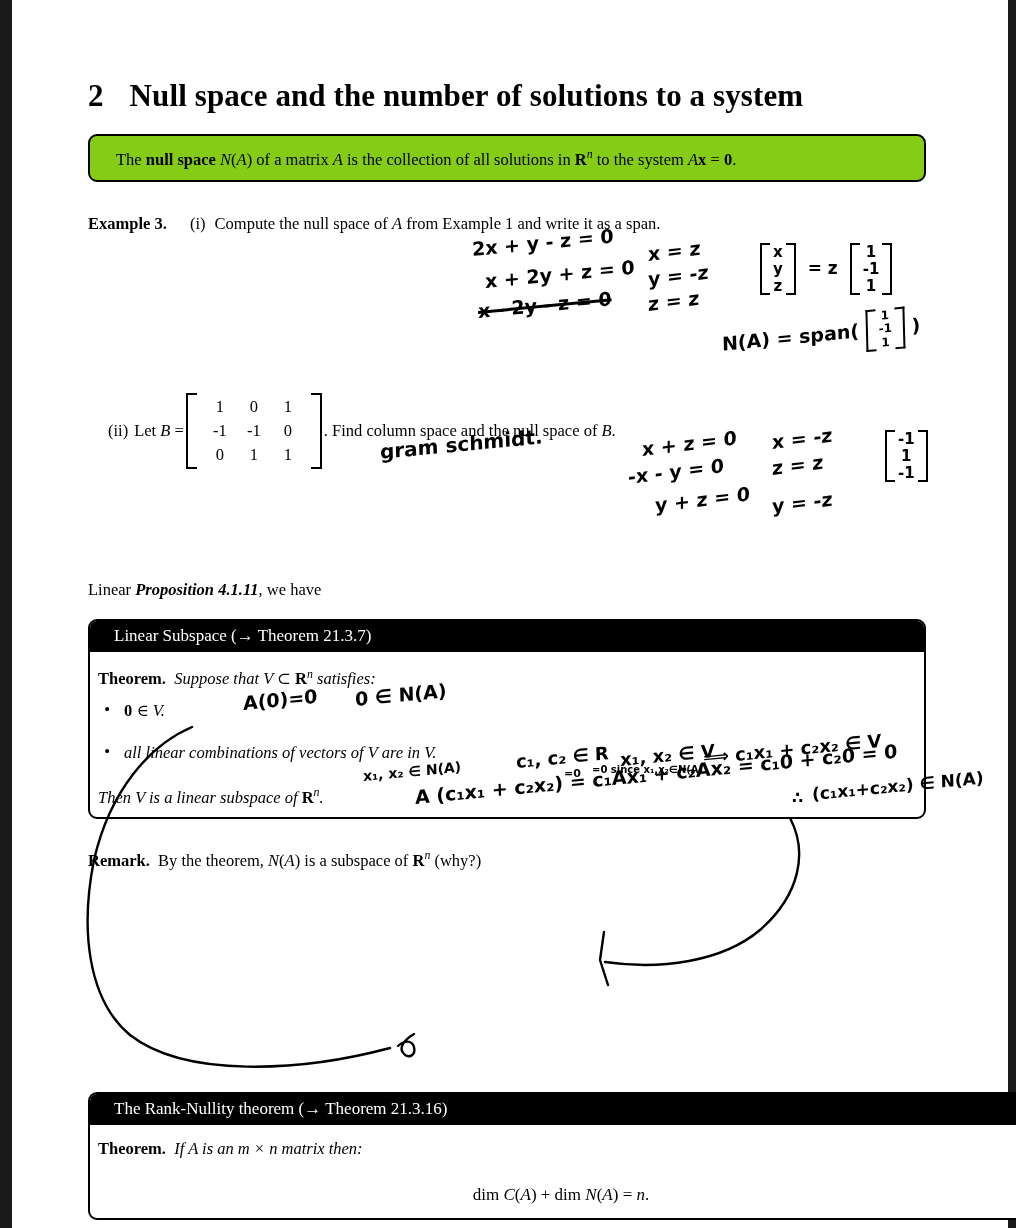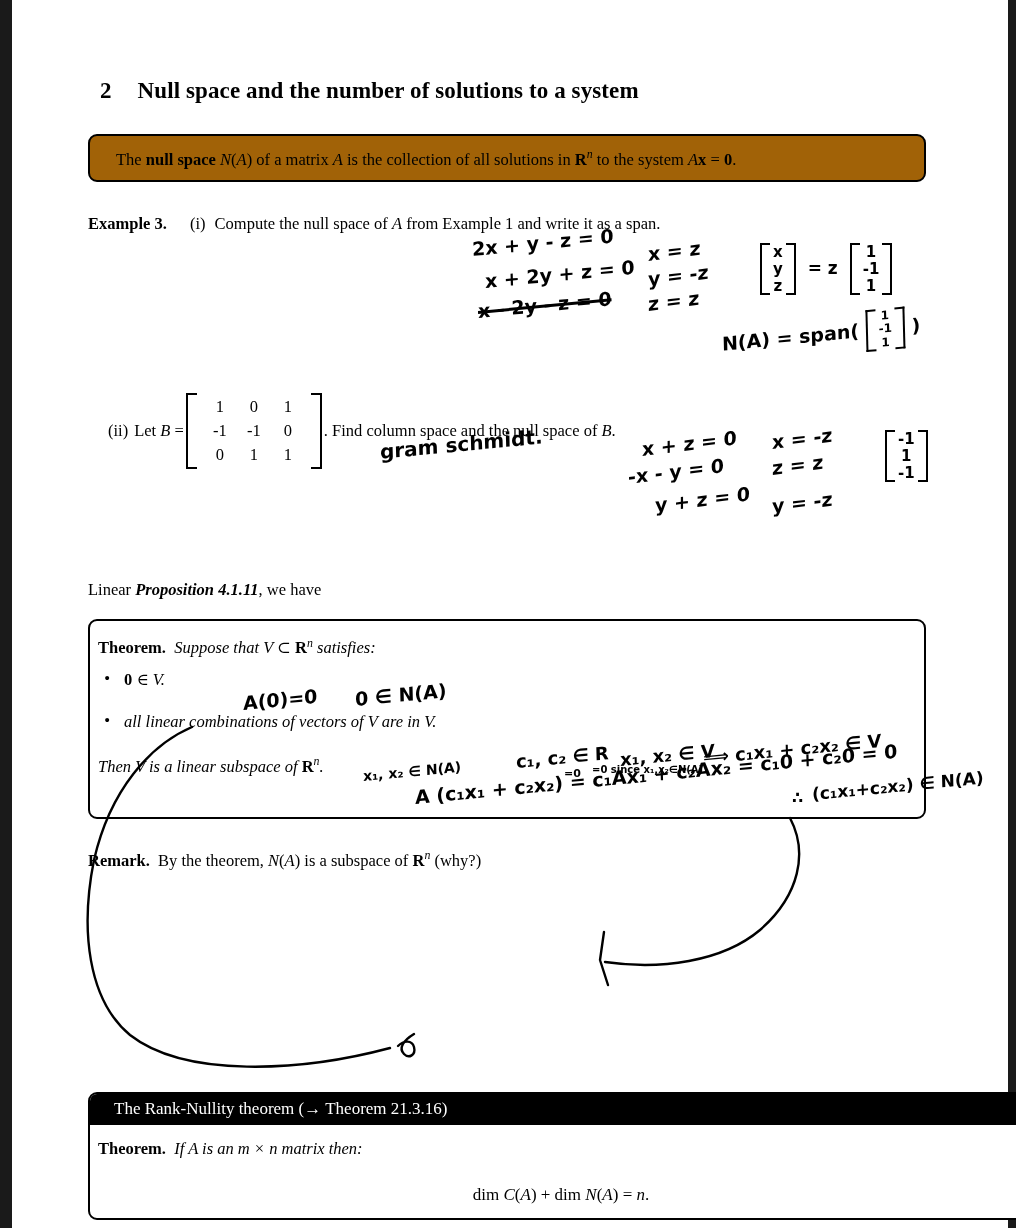--- a/index.html
+++ b/index.html
@@ -28,36 +28,36 @@
   .content {
     position: absolute;
     left: 0; top: 0;
     width: 1008px;
     height: 1228px;
   }
 
   
   #section-heading {
     position: absolute;
-    left: 100px;
+    left: 88px;
     top: 78px;
-    font-size: 23px;
+    font-size: 31px;
     font-weight: bold;
     letter-spacing: 0.1px;
     white-space: nowrap;
     text-align: right;
   }
   #section-heading .num { margin-right: 26px; }
 
   
   .def-box {
     position: absolute;
     border: 2.5px solid #000;
     border-radius: 9px;
-    background: #a16207;
+    background: #84cc16;
     box-sizing: border-box;
   }
   #definition-box {
     left: 88px;
     top: 134px;
     width: 838px;
     height: 48px;
   }
   #definition-text {
     position: absolute;
@@ -312,20 +312,21 @@
         <span class="bracket right"></span>
       </span>
       <span>. Find column space and the null space of <span class="mi">B</span>.</span>
     </div>
 
     <div id="recall-line">
       <span>Linear </span><b>Proposition 4.1.11</b><span>, we have</span>
     </div>
 
     <div class="thm-box" id="linear-subspace-box">
+      <div class="thm-header">Linear Subspace (→ Theorem 21.3.7)</div>
       <div class="thm-body">
         <span class="lead">Theorem.</span>
         <i>&nbsp;Suppose that <span class="mi">V</span> ⊂ <span class="mb up">R</span><sup>n</sup> satisfies:</i>
         <ul id="subspace-bullets">
           <li><span class="mb up">0</span> ∈ <span class="mi">V</span>.</li>
           <li>all linear combinations of vectors of V are in V.</li>
         </ul>
         <div id="subspace-conclusion">Then <span class="mi">V</span> is a linear subspace of <span class="mb up">R</span><sup>n</sup>.</div>
       </div>
     </div>

